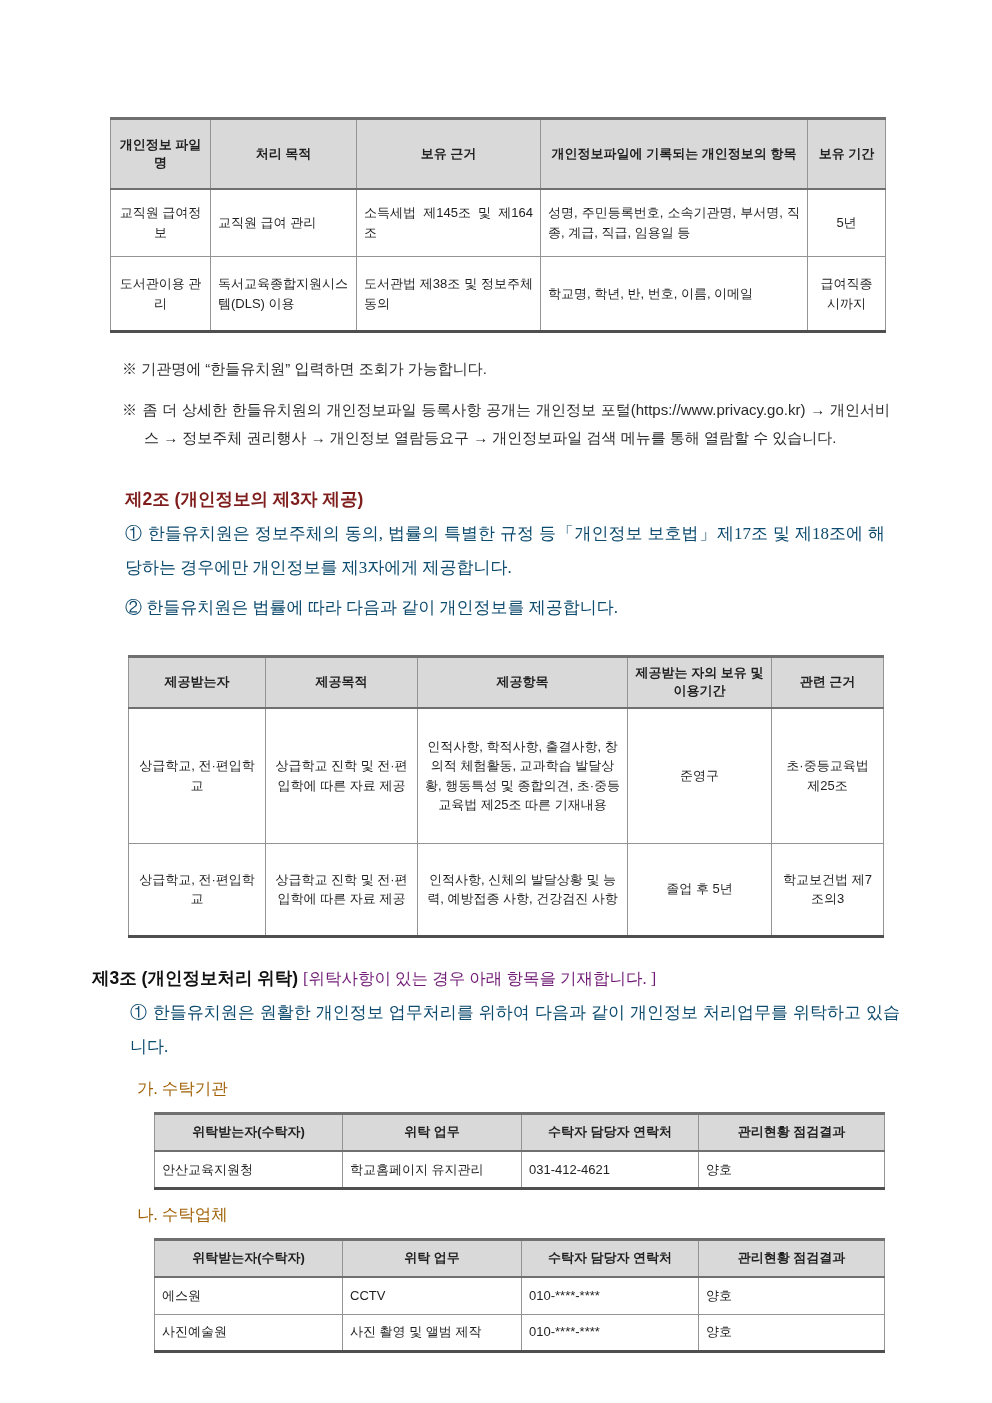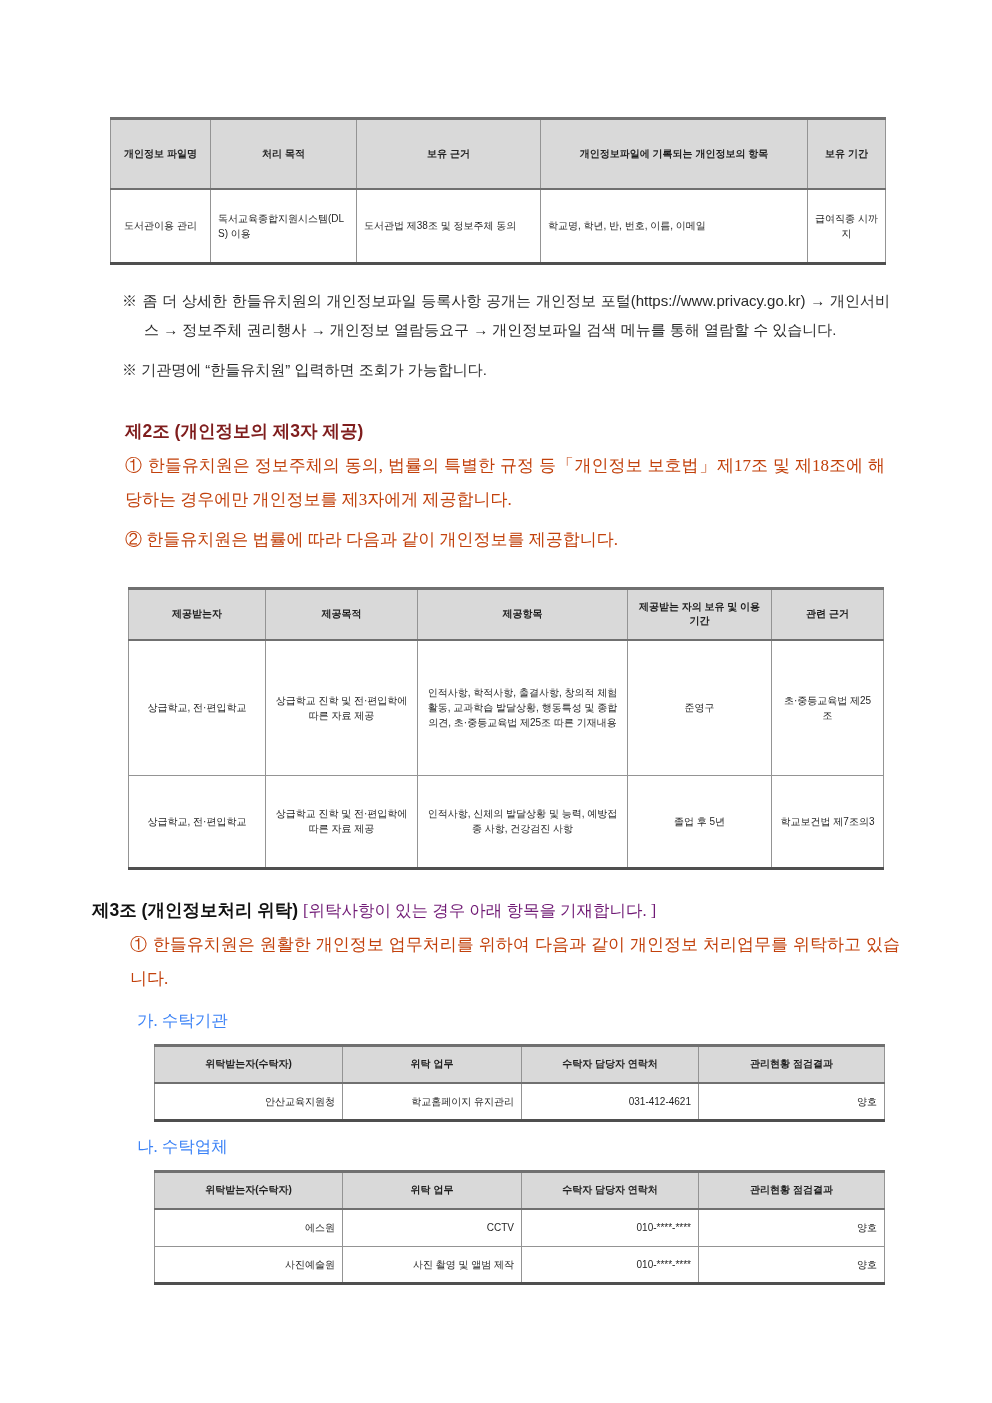--- a/index.html
+++ b/index.html
@@ -13,21 +13,21 @@
   }
   .page {
     width: 992px; height: 1403px;
     padding: 117px 60px 0 92px;
   }
 
   
   table {
     border-collapse: collapse;
     table-layout: fixed;
-    font-size: 10px;
+    font-size: 13px;
     line-height: 1.5;
     border-top: 3px solid var(--border-mid, #707070);
     border-bottom: 3px solid var(--border-dark, #4f4f4f);
     padding-left: 10px;
   }
   th, td {
     border: 1px solid var(--border-light, #949494);
     vertical-align: middle;
     padding: 5px 7px;
   }
@@ -48,21 +48,21 @@
   .t1 tr.r2 td { height: 75px; }
 
   .t2 { margin-left: 36px; width: 755px; margin-top: 30px; }
   .t2 th { height: 52px; }
   .t2 tr.r0 td { height: 135px; }
   .t2 tr.r1 td { height: 93px; }
   .t2 td { text-align: center; }
 
   .t3, .t4 { margin-left: 62px; width: 730px; margin-top: 12px; }
   .t3 th, .t4 th { height: 38px; }
-  .t3 td, .t4 td { height: 37px; text-align: right; }
+  .t3 td, .t4 td { height: 37px; text-align: left; }
 
   
   .notes { margin-top: 22px; margin-left: 30px; width: 768px; }
   .note {
     font-size: 15px;
     line-height: 1.9;
     padding-left: 22px;
     text-indent: -22px;
     text-align: justify;
     word-break: break-all;
@@ -77,39 +77,39 @@
     margin-top: 34px;
     color: #7f1d1d;
   }
   .body-para {
     font-family: "Liberation Serif", serif;
     font-size: 17px;
     line-height: 2.0;
     text-align: justify;
     word-break: break-all;
     margin-top: 6px;
-    color: #c2410c;
+    color: #0c4a6e;
   }
 
   .sec3 { margin-left: 0; width: 792px; margin-top: 28px; }
   .sec3-titleline { font-size: 17.5px; }
   .sec3-title { font-weight: bold; color: #111111; }
   .sec3-note {
     font-family: "Liberation Serif", serif;
     font-weight: normal;
     font-size: 16.5px;
     color: #701a75;
   }
   .sec3 .body-para { margin-left: 38px; width: 770px; }
   .sub-label {
     font-family: "Liberation Serif", serif;
     font-size: 16.5px;
     margin-left: 45px;
     margin-top: 14px;
-    color: #3b82f6;
+    color: #a16207;
   }
 </style>
 </head>
 <body>
 
 <div class="page">
 
   <table class="t1">
     <colgroup>
       <col style="width:100px">
@@ -121,33 +121,40 @@
     <thead>
       <tr>
         <th>개인정보 파일명</th>
         <th>처리 목적</th>
         <th>보유 근거</th>
         <th>개인정보파일에 기록되는 개인정보의 항목</th>
         <th>보유 기간</th>
       </tr>
     </thead>
     <tbody>
+      <tr class="r0">
+        <td class="center">교직원 급여정보</td>
+        <td class="just">교직원 급여 관리</td>
+        <td class="just">소득세법 제145조 및 제164조</td>
+        <td class="just">성명, 주민등록번호, 소속기관명, 부서명, 직종, 계급, 직급, 임용일 등</td>
+        <td class="center">5년</td>
+      </tr>
       <tr class="r2">
         <td class="center">도서관이용 관리</td>
         <td class="just">독서교육종합지원시스템(DLS) 이용</td>
         <td class="just">도서관법 제38조 및 정보주체 동의</td>
         <td class="just">학교명, 학년, 반, 번호, 이름, 이메일</td>
         <td class="center">급여직종 시까지</td>
       </tr>
     </tbody>
   </table>
 
   <div class="notes">
+    <p class="note">※ 기관명에 “한들유치원” 입력하면 조회가 가능합니다.</p>
     <p class="note">※ 좀 더 상세한 한들유치원의 개인정보파일 등록사항 공개는 개인정보 포털(https://www.privacy.go.kr) → 개인서비스 → 정보주체 권리행사 → 개인정보 열람등요구 → 개인정보파일 검색 메뉴를 통해 열람할 수 있습니다.</p>
-    <p class="note">※ 기관명에 “한들유치원” 입력하면 조회가 가능합니다.</p>
   </div>
 
   <div class="sec2">
     <h2 class="sec-title">제2조 (개인정보의 제3자 제공)</h2>
     <p class="body-para">① 한들유치원은 정보주체의 동의, 법률의 특별한 규정 등「개인정보 보호법」제17조 및 제18조에 해당하는 경우에만 개인정보를 제3자에게 제공합니다.</p>
     <p class="body-para">② 한들유치원은 법률에 따라 다음과 같이 개인정보를 제공합니다.</p>
   </div>
 
   <table class="t2">
     <colgroup>

